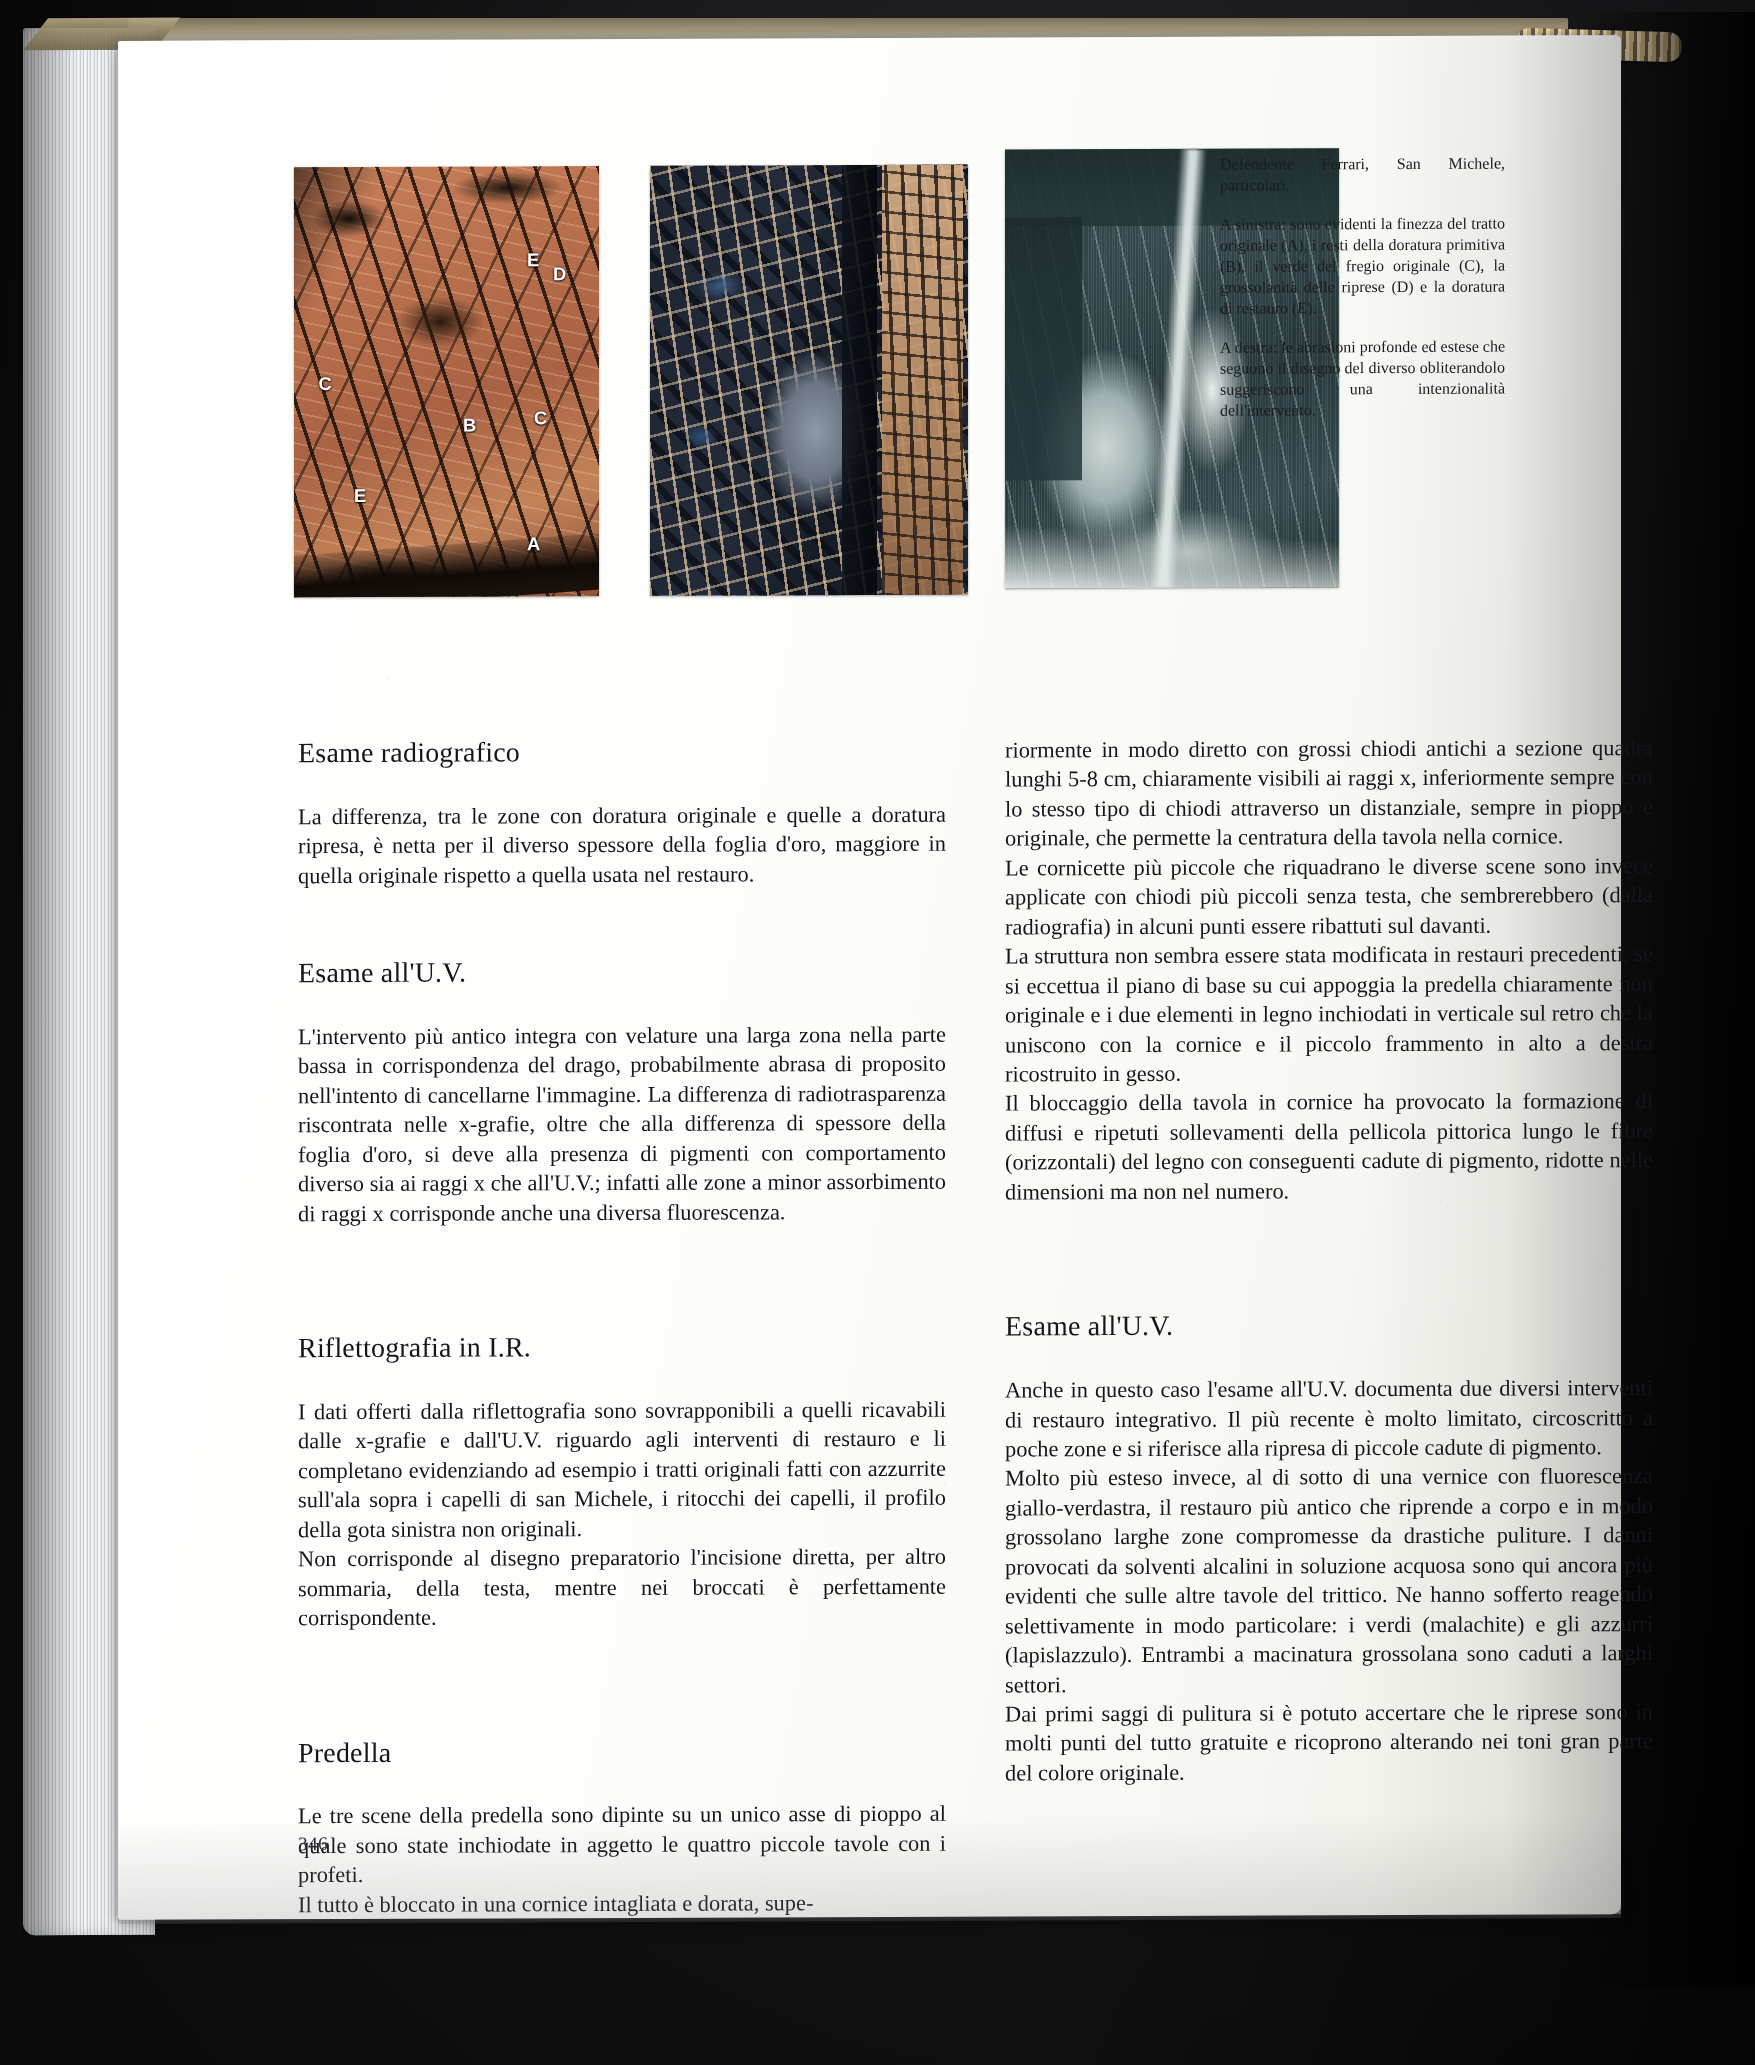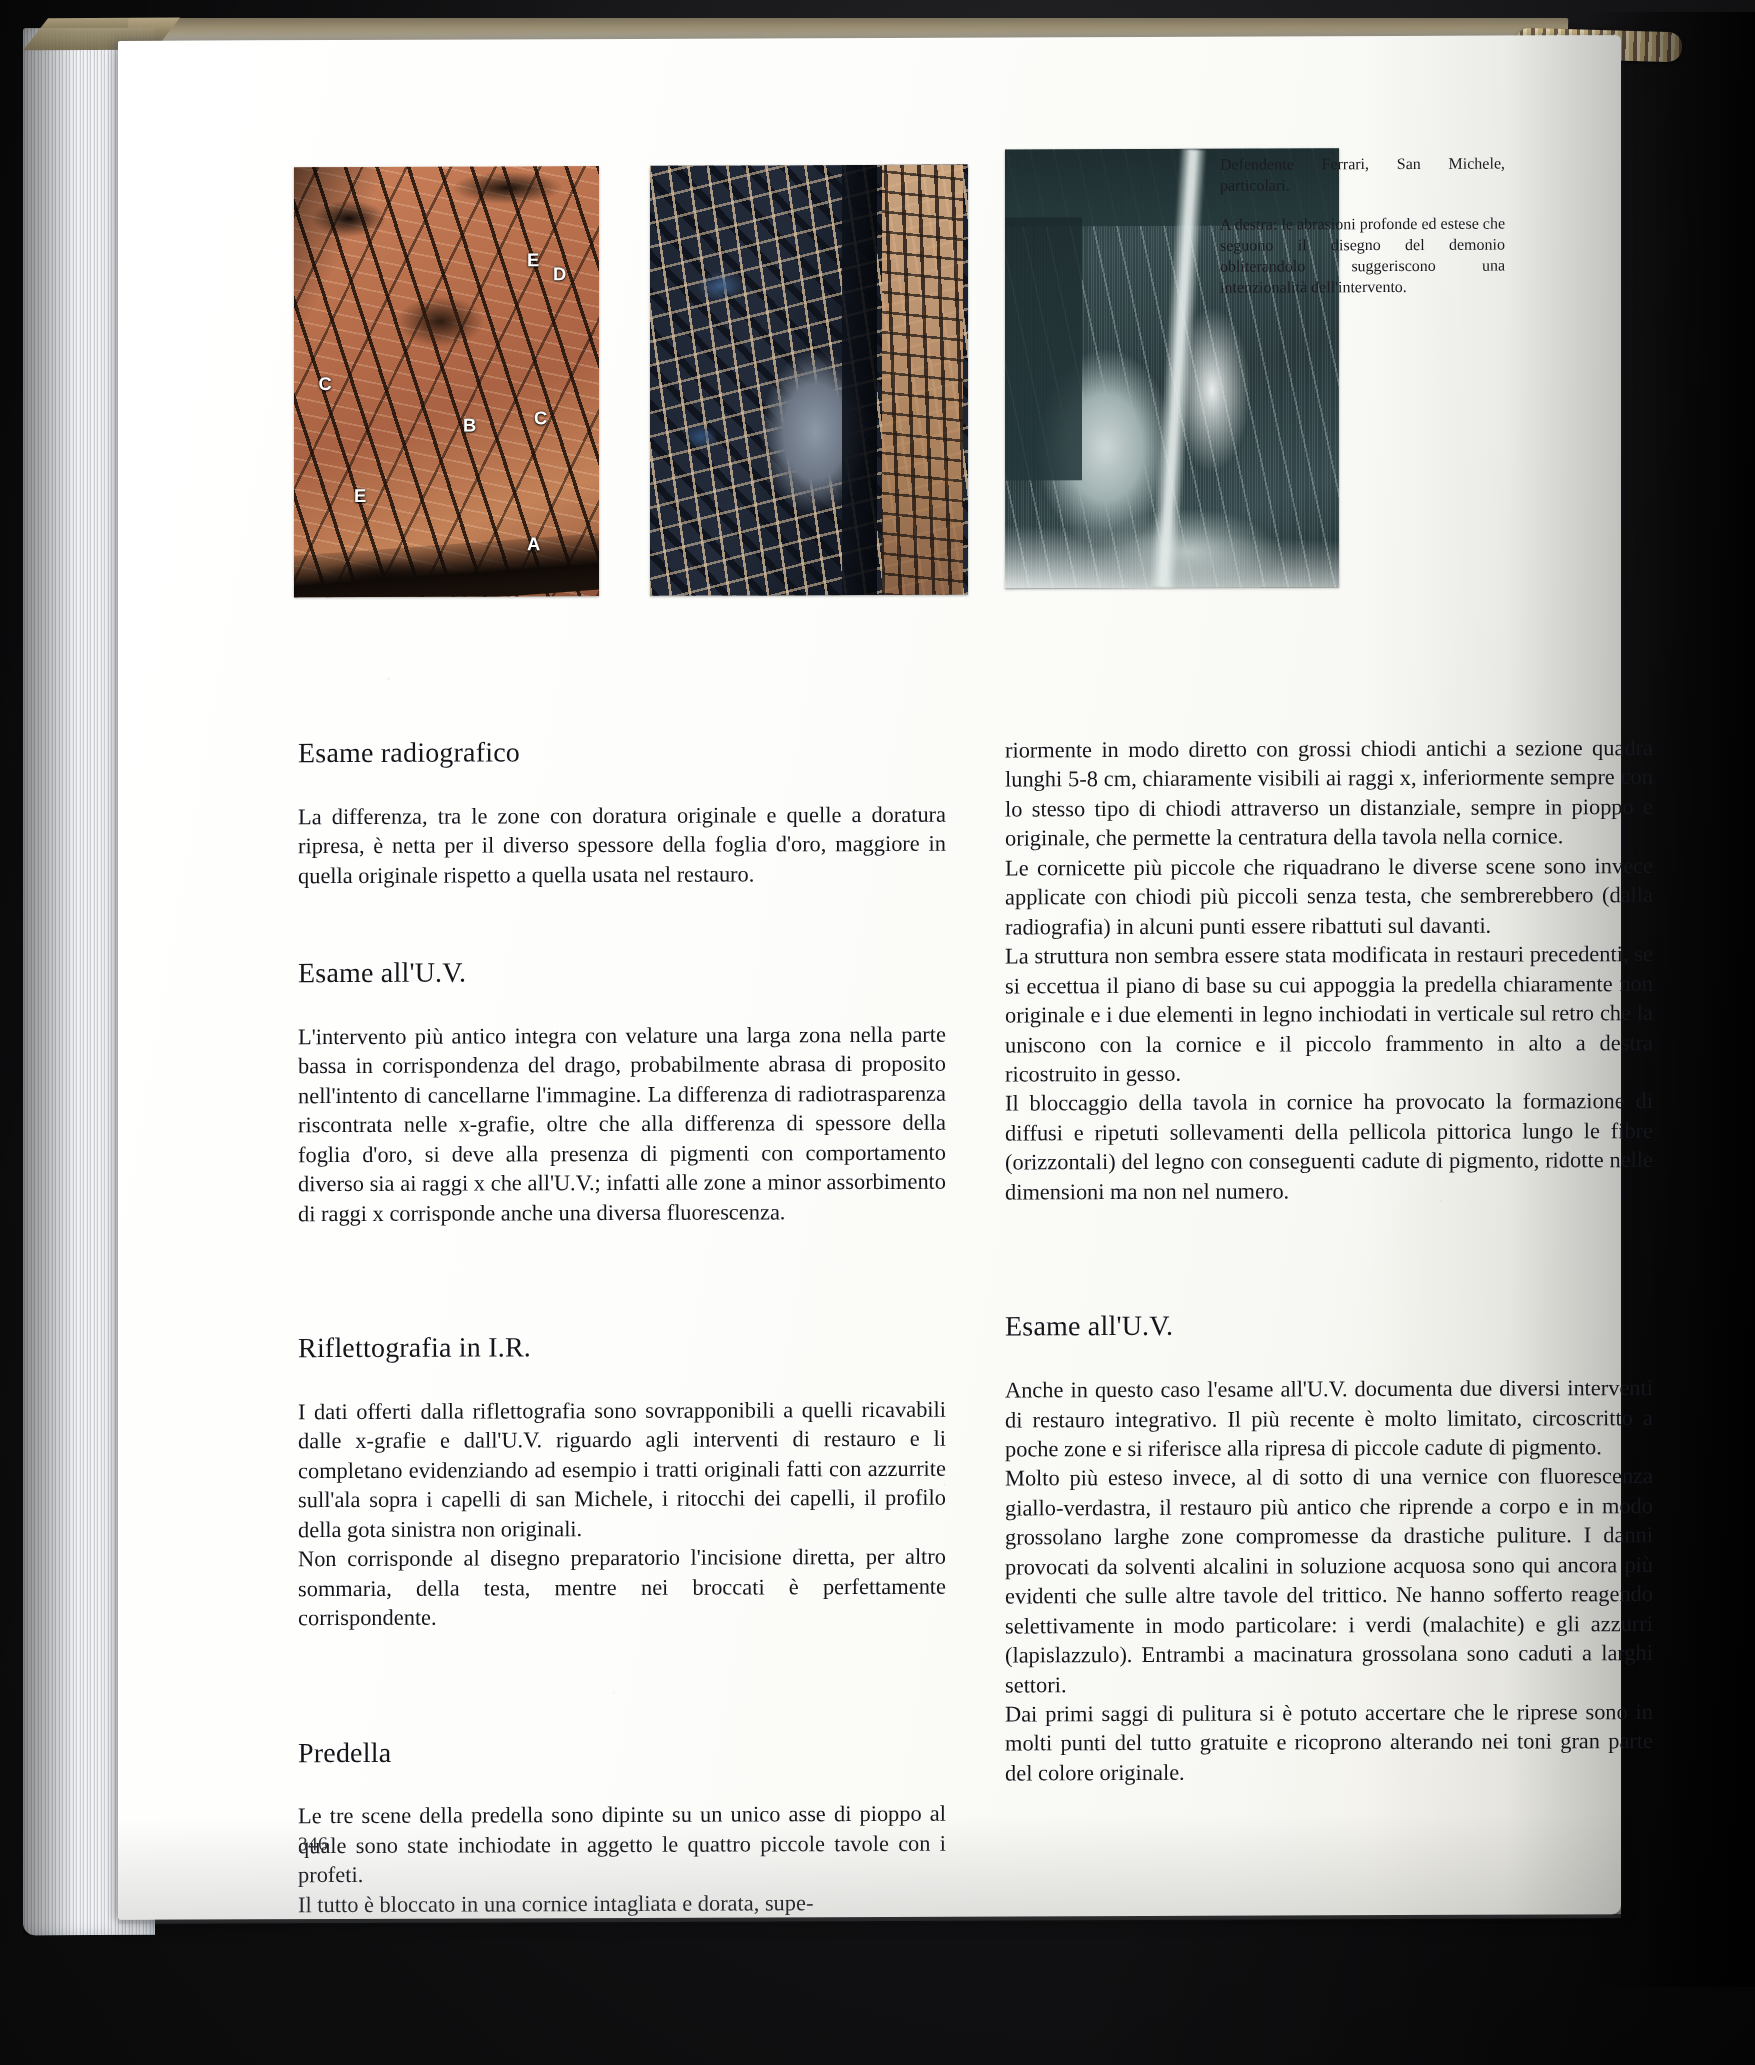--- a/index.html
+++ b/index.html
@@ -227,21 +227,22 @@
 
         <div class="plate plate3">
           <div class="topdark"></div>
           <div class="leftdark"></div>
           <div class="shaft"></div>
         </div>
       </div>
 
       <div class="caption">
         <p>Defendente Ferrari, San Michele, particolari.</p>
-        <p>A destra: le abrasioni profonde ed estese che seguono il disegno del demonio obliterandolo suggeriscono una intenzionalità dell'intervento.</p>
+        <p>A sinistra: sono evidenti la finezza del tratto originale (A), i resti della doratura primitiva (B), il verde del fregio originale (C), la grossolanità delle riprese (D) e la doratura di restauro (E).</p>
+        <p>A destra: le abrasioni profonde ed estese che seguono il disegno del diverso obliterandolo suggeriscono una intenzionalità dell'intervento.</p>
       </div>
 
       <div class="col col-left">
         <h2 class="sec">Esame radiografico</h2>
         <p>La differenza, tra le zone con doratura originale e quelle a doratura ripresa, è netta per il diverso spessore della foglia d'oro, maggiore in quella originale rispetto a quella usata nel restauro.</p>
 
         <div class="gap-md"></div>
         <h2 class="sec">Esame all'U.V.</h2>
         <p>L'intervento più antico integra con velature una larga zona nella parte bassa in corrispondenza del drago, probabilmente abrasa di proposito nell'intento di cancellarne l'immagine. La differenza di radiotrasparenza riscontrata nelle x-grafie, oltre che alla differenza di spessore della foglia d'oro, si deve alla presenza di pigmenti con comportamento diverso sia ai raggi x che all'U.V.; infatti alle zone a minor assorbimento di raggi x corrisponde anche una diversa fluorescenza.</p>
 

